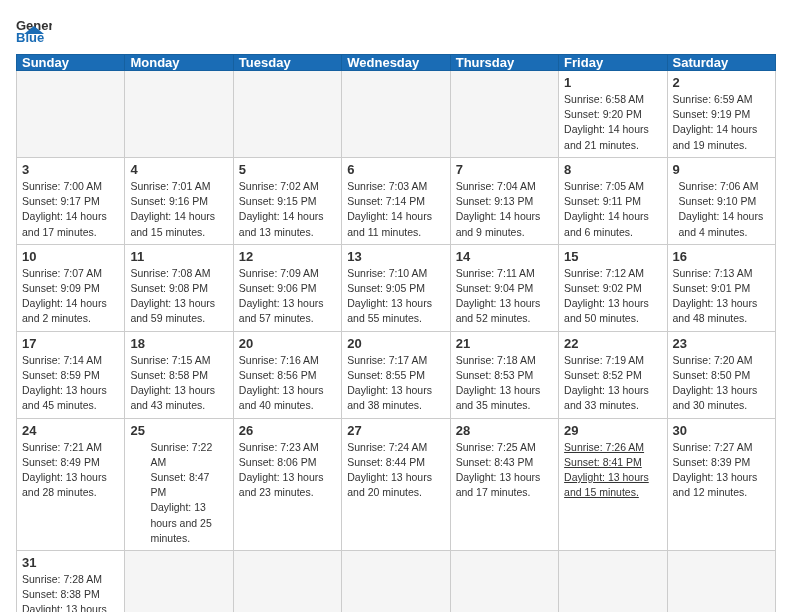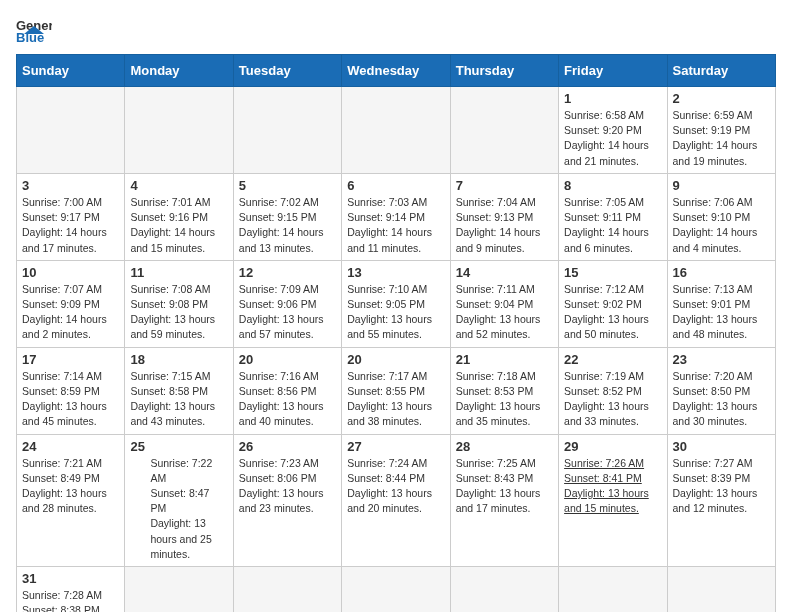--- a/index.html
+++ b/index.html
@@ -40,21 +40,21 @@
     .calendar {
       width: 100%;
       border-collapse: collapse;
       border: 1px solid #ccc;
     }
     .calendar th {
       background-color: #1a6cb5;
       color: #fff;
       font-size: 13px;
       font-weight: bold;
-      padding: 8px 5px;
+      padding: 0 5px;
       text-align: left;
       border: 1px solid #1560a0;
     }
     .calendar td {
       vertical-align: top;
       border: 1px solid #ccc;
       padding: 4px 5px;
       font-size: 10.5px;
       color: #333;
       width: calc(100% / 7);
@@ -145,38 +145,38 @@
         </td>
         <td>
           <span class="day-num">5</span>
           <div class="day-info" style="white-space: pre-line;">Sunrise: 7:02 AM
 Sunset: 9:15 PM
 Daylight: 14 hours and 13 minutes.</div>
         </td>
         <td>
           <span class="day-num">6</span>
           <div class="day-info" style="white-space: pre-line;">Sunrise: 7:03 AM
-Sunset: 9:14 PM
+Sunset: 7:14 PM
 Daylight: 14 hours and 11 minutes.</div>
         </td>
         <td>
           <span class="day-num">7</span>
           <div class="day-info" style="white-space: pre-line;">Sunrise: 7:04 AM
 Sunset: 9:13 PM
 Daylight: 14 hours and 9 minutes.</div>
         </td>
         <td>
           <span class="day-num">8</span>
           <div class="day-info" style="white-space: pre-line;">Sunrise: 7:05 AM
 Sunset: 9:11 PM
 Daylight: 14 hours and 6 minutes.</div>
         </td>
         <td>
           <span class="day-num">9</span>
-          <div class="day-info" style="white-space: pre-line;">Sunrise: 7:06 AM
+          <div class="day-info" style="white-space: pre-line; margin-left: 6px;">Sunrise: 7:06 AM
 Sunset: 9:10 PM
 Daylight: 14 hours and 4 minutes.</div>
         </td>
       </tr>
       <tr>
         <td>
           <span class="day-num">10</span>
           <div class="day-info" style="white-space: pre-line;">Sunrise: 7:07 AM
 Sunset: 9:09 PM
 Daylight: 14 hours and 2 minutes.</div>

